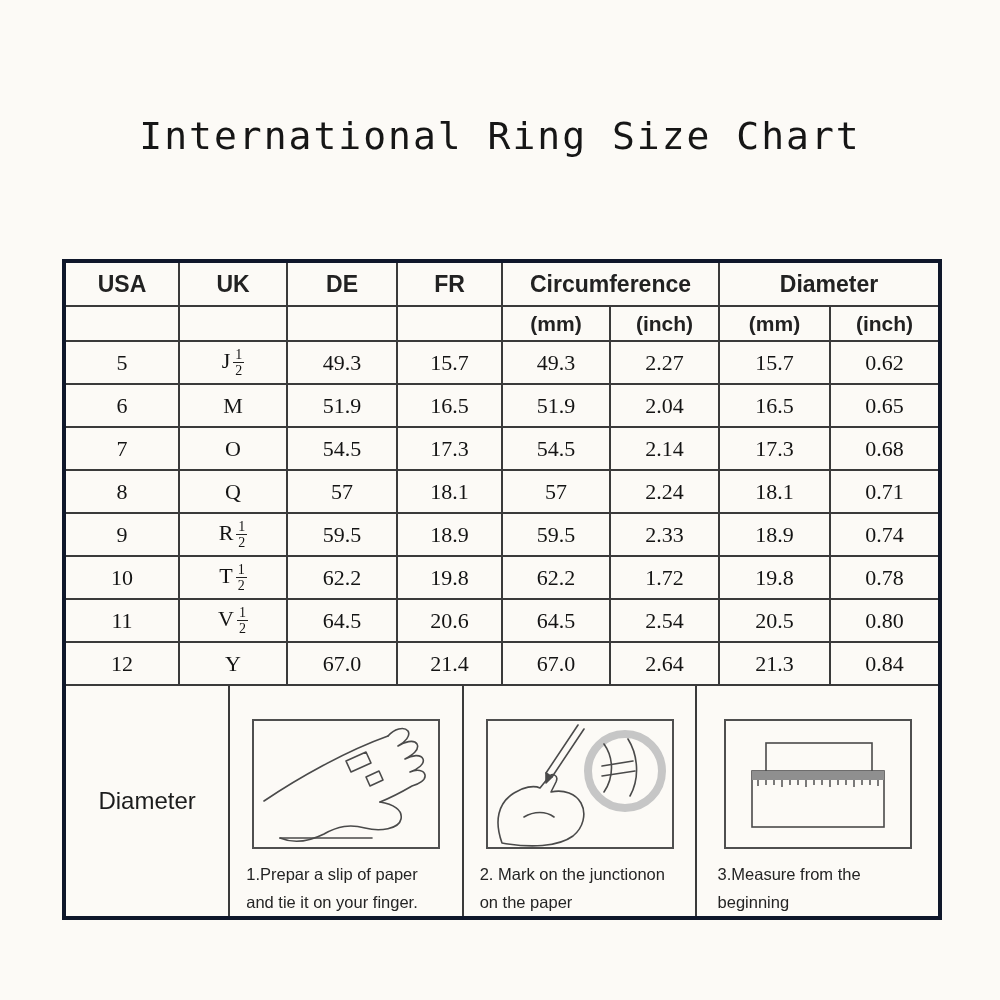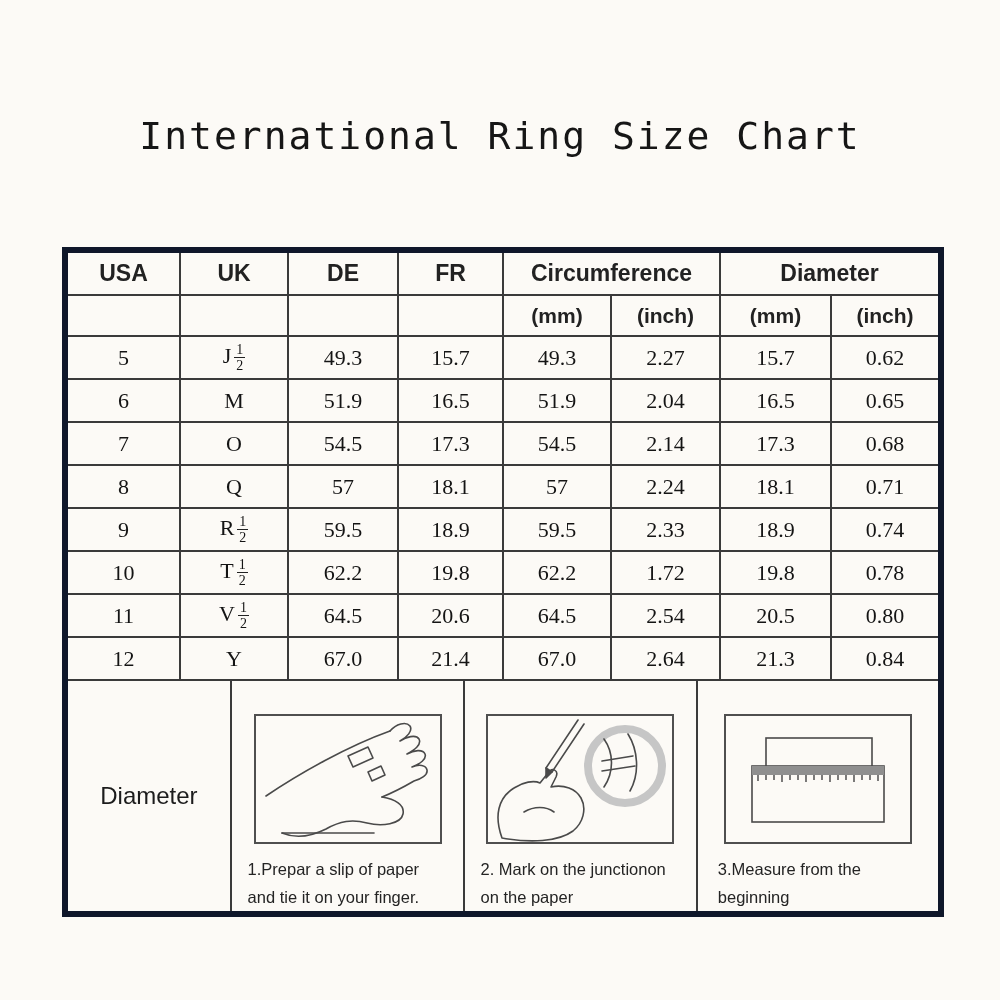--- a/index.html
+++ b/index.html
@@ -13,38 +13,38 @@
 
   .title {
     position:absolute; top:114px; left:0; width:100%;
     text-align:center;
     font-family:"DejaVu Sans Mono", monospace;
     font-size:38px; font-weight:400; letter-spacing:2px;
     color:#161616; white-space:nowrap;
   }
 
   table.size-table {
-    position:absolute; left:62px; top:247px;
+    position:absolute; left:62px; top:259px;
     width:876px; table-layout:fixed;
     border-collapse:collapse;
-    border:6px solid #0f172a;
+    border:4px solid #0f172a;
     padding-left:12px;
   }
   table.size-table th, table.size-table td {
     border:2px solid #3a3a3a;
     padding:0; margin:0;
     text-align:center; vertical-align:middle;
     overflow:hidden;
   }
   thead th {
     font-family:"Liberation Sans", sans-serif;
     font-weight:600; font-size:23px; color:#222;
   }
   tr.h1 { height:45px; }
-  tr.h2 { height:41px; }
+  tr.h2 { height:35px; }
   tr.h2 th { font-size:21px; font-weight:600; }
   tbody tr { height:43px; }
   tbody td {
     font-family:"Liberation Serif", serif;
     font-size:22px; color:#141414;
   }
 
   .frac {
     display:inline-block; vertical-align:middle;
     margin-left:3px; text-align:center;

